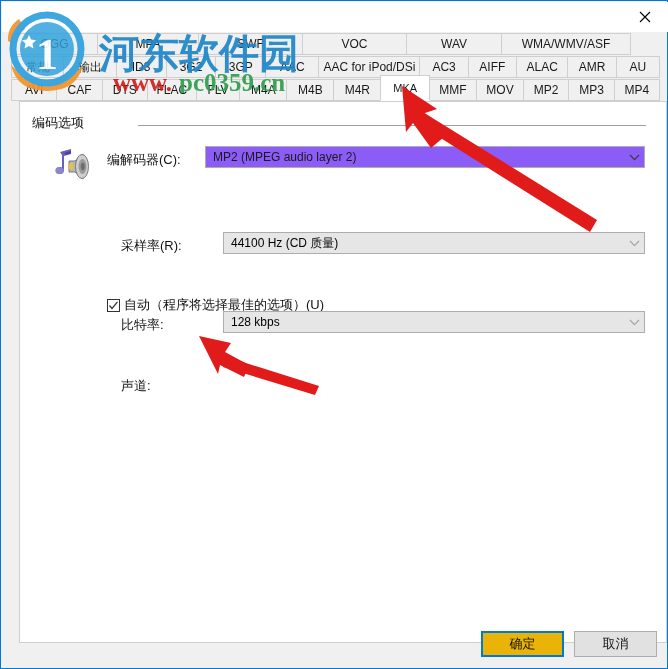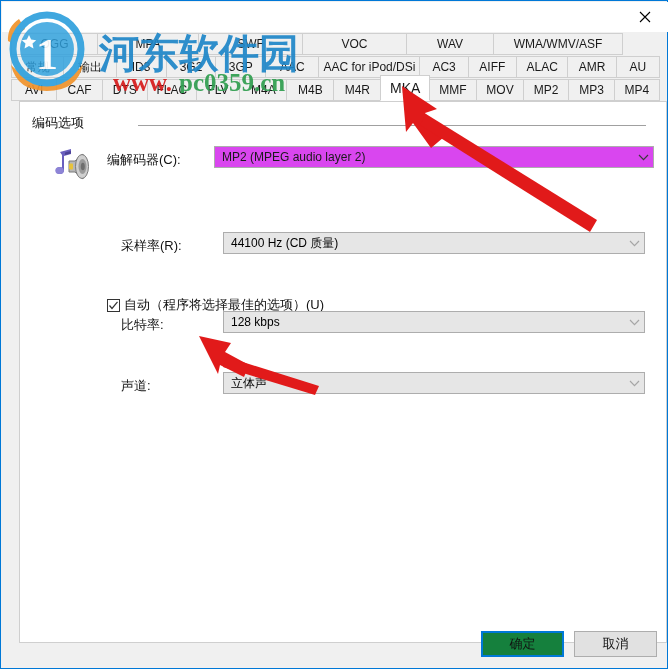--- a/index.html
+++ b/index.html
@@ -78,21 +78,21 @@
     padding: 0 4px;
   }
   .tab.selected {
     background: #ffffff;
     border-bottom-color: #ffffff;
     height: 26px;
     margin-top: -4px;
     border-top: 1px solid #cfcfcf;
     position: relative;
     z-index: 5;
-    font-size: 14px;
+    font-size: 11px;
   }
 
   #tabbody {
     position: absolute;
     left: 8px; top: 68px;
     width: 648px; height: 542px;
     background: #ffffff;
     border: 1px solid #cfcfcf;
     box-sizing: border-box;
   }
@@ -130,23 +130,22 @@
     position: absolute;
     height: 22px;
     box-sizing: border-box;
     border: 1px solid #adadad;
     background: #e6e6e6;
     display: flex;
     align-items: center;
     cursor: default;
   }
   .combo.enabled {
-    background: #d946ef;
+    background: #8b5cf6;
     border-color: #adadad;
-    margin-left: 9px;
   }
   .combo .val {
     flex: 1 1 auto;
     padding-left: 7px;
     font-size: 12px;
     color: #1a1a1a;
     white-space: nowrap;
     overflow: hidden;
   }
   .combo.disabled .val { color: #000000; }
@@ -184,21 +183,21 @@
     background: #e1e1e1;
     border: 1px solid #adadad;
     display: flex; align-items: center; justify-content: center;
     font-size: 13px; color: #111;
     cursor: default;
   }
   #btn-ok {
     left: 480px; top: 630px;
     width: 83px;
     border: 2px solid #0078d7;
-    background: #15803d;
+    background: #eab308;
   }
   #btn-cancel {
     left: 573px; top: 630px;
     width: 83px;
   }
 
   
   #watermark {
     position: absolute;
     left: 0; top: 6px;
@@ -238,21 +237,21 @@
         </div>
         <div class="tab" style="width: 102px;">
           <span>MPA</span>
         </div>
         <div class="tab" style="width: 105px;">
           <span>SWF</span>
         </div>
         <div class="tab" style="width: 105px;">
           <span>VOC</span>
         </div>
-        <div class="tab" style="width: 88px;">
+        <div class="tab" style="width: 96px;">
           <span>WAV</span>
         </div>
         <div class="tab" style="width: 130px;">
           <span>WMA/WMV/ASF</span>
         </div>
       </div>
     <div class="tabrow" id="tabrow1">
         <div class="tab" style="width: 63px;">
           <span>常规</span>
         </div>
@@ -390,28 +389,20 @@
       <div class="combo disabled" style="left:203px; top:209px; width:422px;">
         <div class="val">128 kbps</div>
         <div class="arrow">
           <svg width="11" height="7" viewBox="0 0 11 7">
               <path d="M1 1 L5.5 5.6 L10 1" stroke="#a6a6a6" stroke-width="1.2" fill="none"></path>
             </svg>
         </div>
       </div>
 
       <div class="field-label" style="left:101px; top:275px;">声道:</div>
-      <div class="combo disabled" style="left:203px; top:270px; width:422px;">
-        <div class="val">立体声</div>
-        <div class="arrow">
-          <svg width="11" height="7" viewBox="0 0 11 7">
-              <path d="M1 1 L5.5 5.6 L10 1" stroke="#a6a6a6" stroke-width="1.2" fill="none"></path>
-            </svg>
-        </div>
-      </div>
 
     </div>
   </div>
 
   <div class="btn" id="btn-ok">确定</div>
   <div class="btn" id="btn-cancel">取消</div>
 
   <svg id="watermark" viewBox="0 0 480 86">
     <g opacity="0.92">
 

